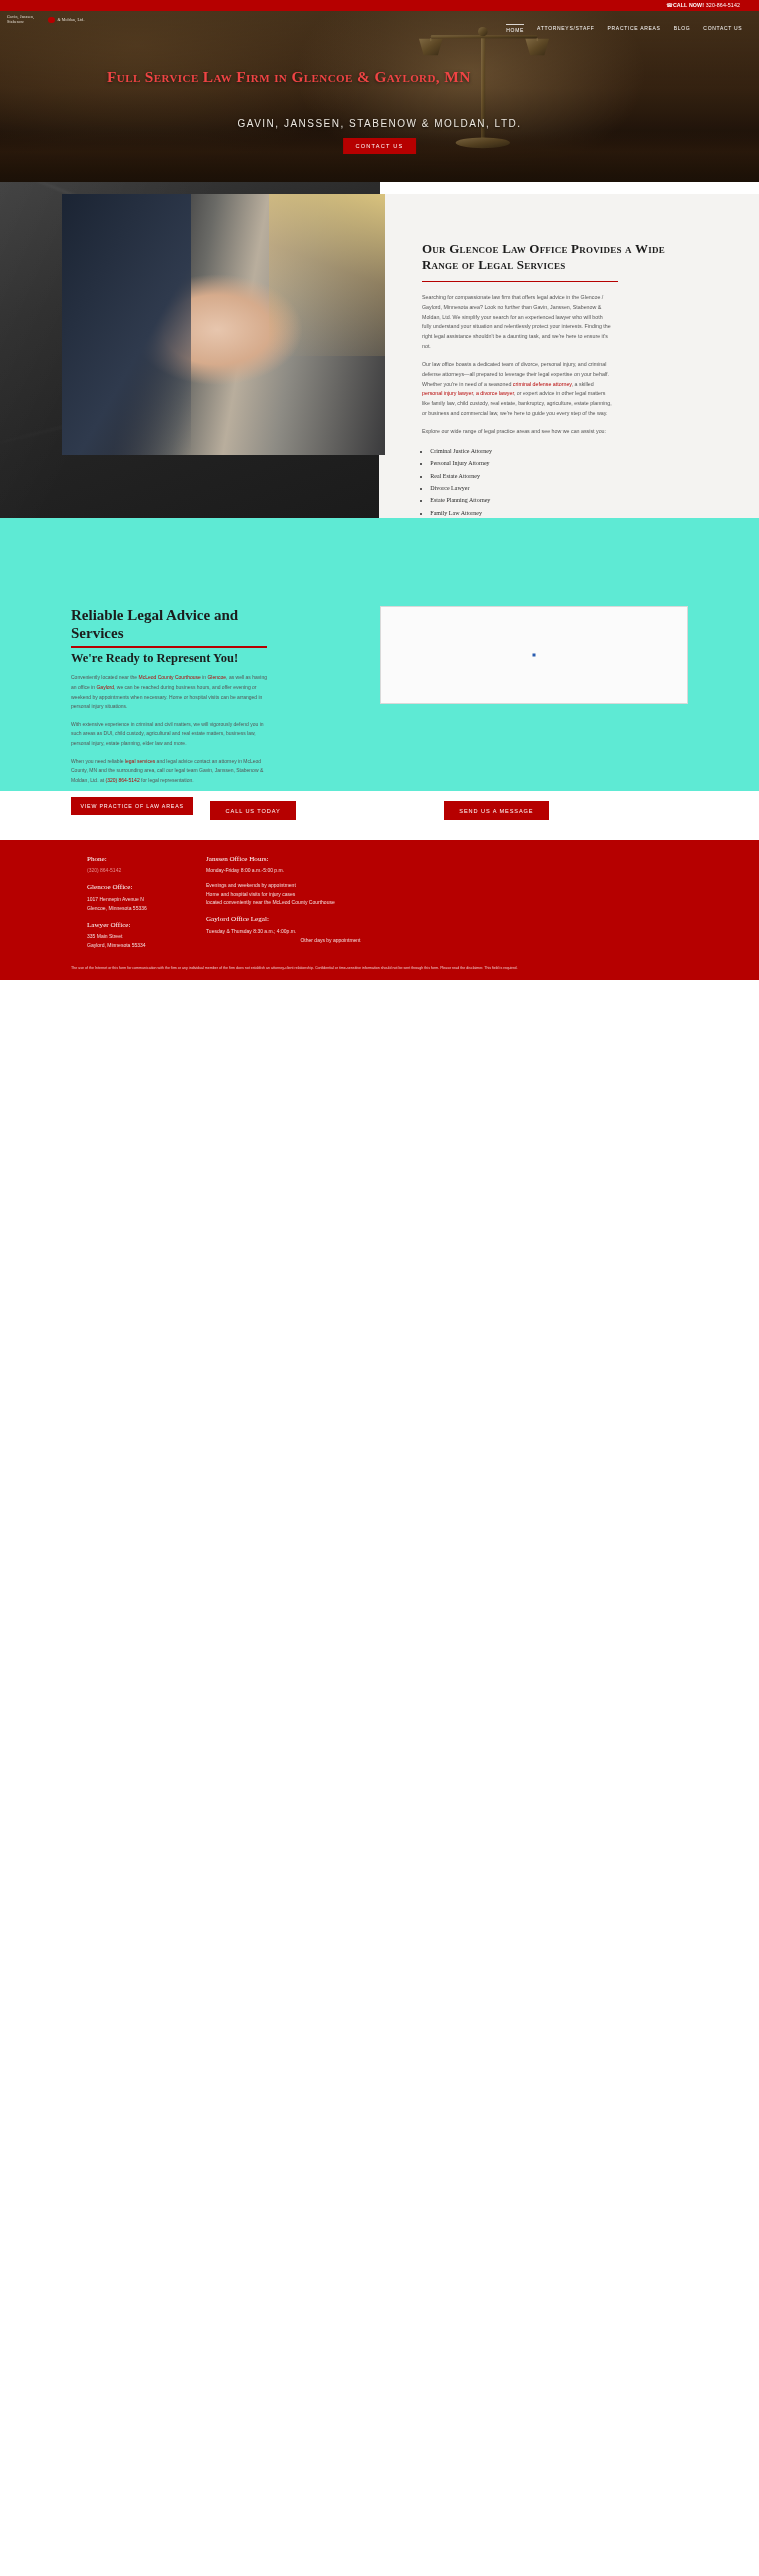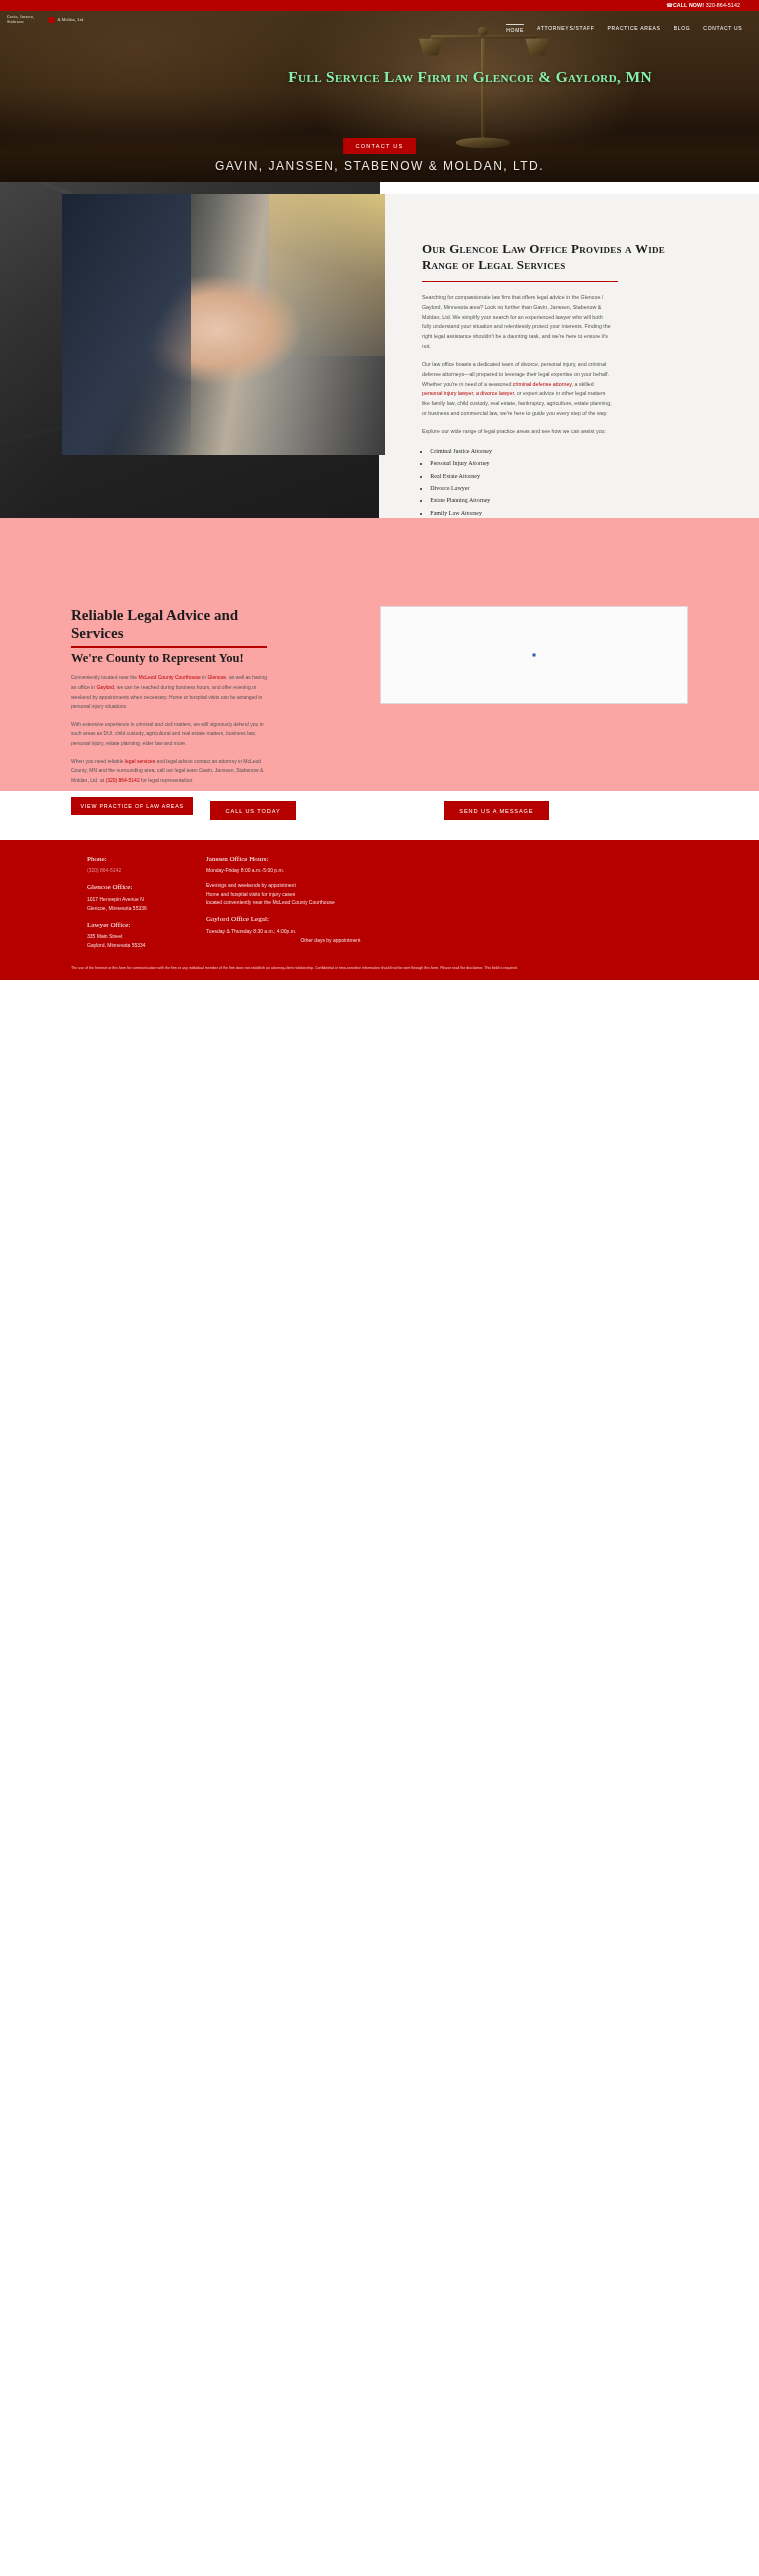--- a/index.html
+++ b/index.html
@@ -98,41 +98,40 @@
     font-size: 5px;
     letter-spacing: 0.7px;
     font-family: "Liberation Sans", sans-serif;
     padding-bottom: 1.2px;
   }
   .navbar a.active { border-top: 0.6px solid rgba(255,255,255,.8); padding-top: 2.4px; }
 
   .hero-title {
     position: absolute;
     top: 57px; left: 0; right: 0;
-    text-align: right;
-    color: #86efac;
+    text-align: left;
+    color: #ef4444;
     font-family: "Liberation Serif", serif;
     font-size: 15.4px;
     line-height: 1.22;
     letter-spacing: 0.4px;
     font-variant: small-caps;
     text-shadow: 0 1.2px 3.6px rgba(0,0,0,.6);
     z-index: 4;
     padding: 0 107px;
   }
   .hero-sub {
     position: absolute;
     top: 107px; left: 0; right: 0;
     text-align: center;
     color: #ede8e0;
-    font-size: 12px;
+    font-size: 10px;
     letter-spacing: 1.5px;
     z-index: 4;
     text-shadow: 0 0.6px 2.4px rgba(0,0,0,.7);
-    margin-top: 41px;
   }
   .hero-btn {
     position: absolute;
     top: 127px; left: 50%;
     transform: translateX(-50%);
     background: #b60000;
     color: #fff;
     border: none;
     font-size: 5.6px;
     letter-spacing: 1.2px;
@@ -222,21 +221,21 @@
     font-size: 6px;
     color: #2a2a2a;
     line-height: 2.05;
   }
   .svc-list li a { color: #2a2a2a; text-decoration: none; }
 
   
   .reliable {
     position: relative;
     padding: 89px 0 0 0;
-    background: #fca5a5;
+    background: #5eead4;
     height: 273px;
   }
   .rel-left {
     position: absolute;
     left: 71px; top: 88px;
     width: 196px;
   }
   .rel-h1 {
     font-family: "Liberation Serif", serif;
     font-size: 15px;
@@ -406,21 +405,21 @@
     <p class="svc-p">
       <span>Don't hesitate—call </span><a href="#">(320) 864-5142</a><span> now for a consultation with one of our lawyers. Let us make the difference in your legal case.</span>
     </p>
   </div>
 </section>
 
 <section class="reliable">
   <div class="rel-left">
     <h2 class="rel-h1">Reliable Legal Advice and Services</h2>
     <div class="rel-rule"></div>
-    <h3 class="rel-h2">We're County to Represent You!</h3>
+    <h3 class="rel-h2">We're Ready to Represent You!</h3>
 
     <p class="rel-p">
       <span>Conveniently located near the </span><a href="#">McLeod County Courthouse</a><span> in </span><a href="#">Glencoe</a><span>, as well as having an office in </span><a href="#">Gaylord</a><span>, we can be reached during business hours, and offer evening or weekend by appointments when necessary. Home or hospital visits can be arranged in personal injury situations.</span>
     </p>
 
     <p class="rel-p">With extensive experience in criminal and civil matters, we will vigorously defend you in such areas as DUI, child custody, agricultural and real estate matters, business law, personal injury, estate planning, elder law and more.</p>
 
     <p class="rel-p">
       <span>When you need reliable </span><a href="#">legal services</a><span> and legal advice contact an attorney in McLeod County, MN and the surrounding area, call our legal team Gavin, Janssen, Stabenow &amp; Moldan, Ltd. at </span><a href="#">(320) 864-5142</a><span> for legal representation.</span>
     </p>

